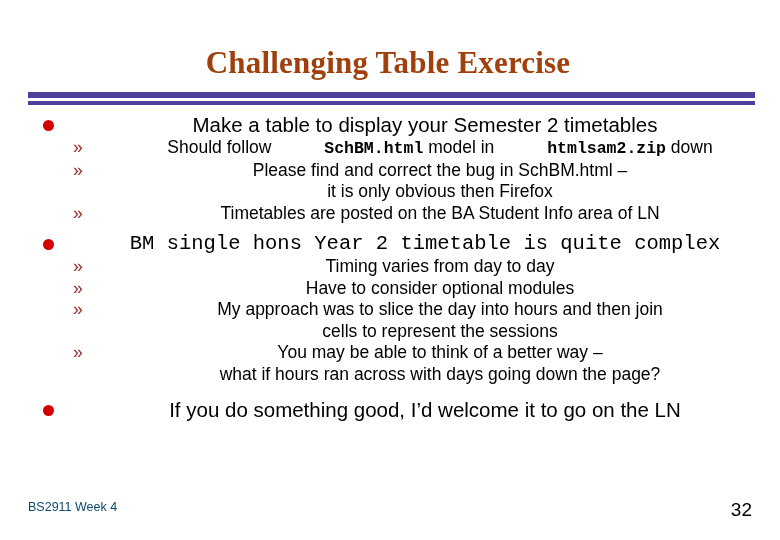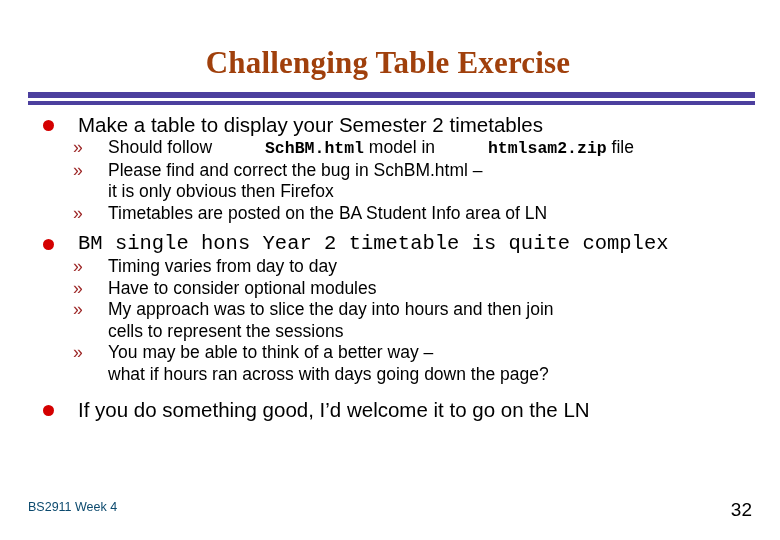--- a/index.html
+++ b/index.html
@@ -47,20 +47,21 @@
     height: 4px;
     background: #4c3f9e;
   }
 
   
   .body-area {
     position: absolute;
     top: 112px;
     left: 0;
     width: 772px;
+    text-align: center;
   }
 
   .bullet-l1 {
     position: relative;
     padding-left: 78px;
     font-size: 20.5px;
     line-height: 25px;
     color: #000000;
     margin-top: 0;
     white-space: nowrap;
@@ -143,21 +144,21 @@
 <div class="body-area">
 
   <div class="bullet-l1">
     <span class="dot"></span>
     <span>Make a table to display your Semester 2 timetables</span>
   </div>
   <div class="sub-list">
 
     <div class="bullet-l2">
       <span class="chev">»</span>
-      <span>Should follow </span><code class="mono">SchBM.html</code><span> model in </span><code class="mono">htmlsam2.zip</code><span> file</span>
+      <span>Should follow </span><code class="mono">SchBM.html</code><span> model in </span><code class="mono">htmlsam2.zip</code><span> down</span>
     </div>
 
     <div class="bullet-l2">
       <span class="chev">»</span>
       <span>Please find and correct the bug in SchBM.html –</span>
       <span class="cont">it is only obvious then Firefox</span>
     </div>
 
     <div class="bullet-l2">
       <span class="chev">»</span>

